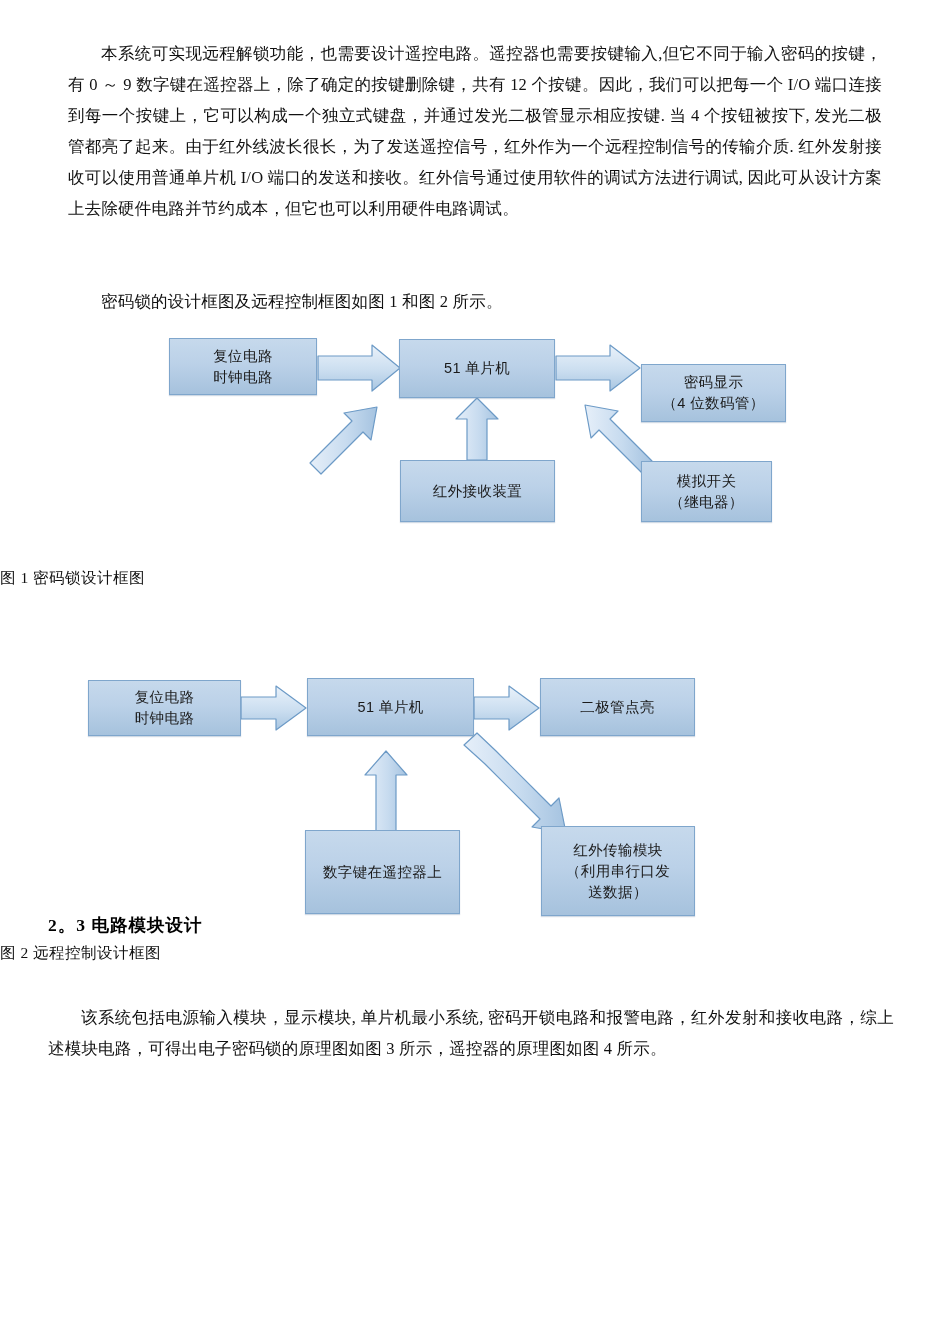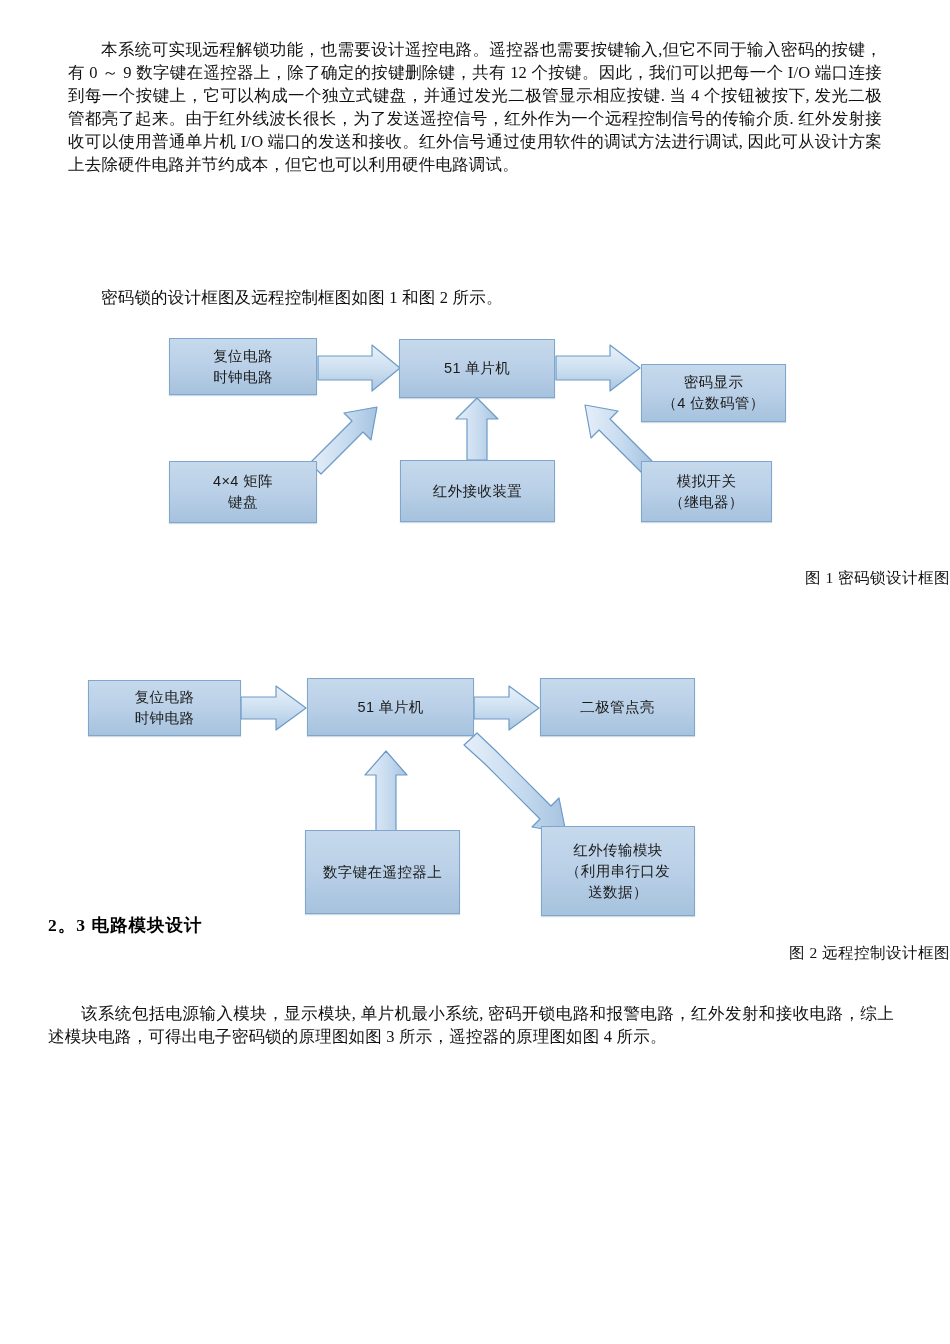--- a/index.html
+++ b/index.html
@@ -15,42 +15,42 @@
     position: relative;
     width: 950px;
     height: 1344px;
     background: #ffffff;
     overflow: hidden;
   }
   .body-text {
     position: absolute;
     font-family: "Liberation Serif", "DejaVu Serif", serif;
     font-size: 16.5px;
-    line-height: 23px;
+    line-height: 31px;
     text-align: justify;
     text-justify: inter-ideograph;
     letter-spacing: 0.2px;
     color: #111111;
   }
   .indent2 { text-indent: 2em; }
 
   .section-heading {
     position: absolute;
     font-family: "Liberation Serif", "DejaVu Serif", serif;
     font-size: 17.5px;
     font-weight: bold;
     letter-spacing: 1px;
     color: #000000;
   }
 
   .fig-caption {
     position: absolute;
     width: 950px;
     left: 0;
-    text-align: right;
+    text-align: left;
     font-family: "Liberation Serif", "DejaVu Serif", serif;
     font-size: 15.5px;
     letter-spacing: 0.5px;
     color: #111111;
   }
 
   
   .diagram {
     position: absolute;
   }
@@ -132,24 +132,20 @@
 
     <div class="node" style="left:399px; top:339px; width:156px; height:59px;">
       <span class="nlabel">51 单片机</span>
     </div>
 
     <div class="node" style="left:641px; top:338px; width:145px; height:58px;margin-top:26px;">
       <span class="nlabel">密码显示
 （4 位数码管）</span>
     </div>
 
-    <div class="node" style="left:169px; top:461px; width:148px; height:62px;">
-      <span class="nlabel">4×4 矩阵
-键盘</span>
-    </div>
 
     <div class="node" style="left:400px; top:460px; width:155px; height:62px;font-family:Liberation Serif, serif;">
       <span class="nlabel">红外接收装置</span>
     </div>
 
     <div class="node" style="left:641px; top:461px; width:131px; height:61px;">
       <span class="nlabel">模拟开关
 （继电器）</span>
     </div>
   </div>

